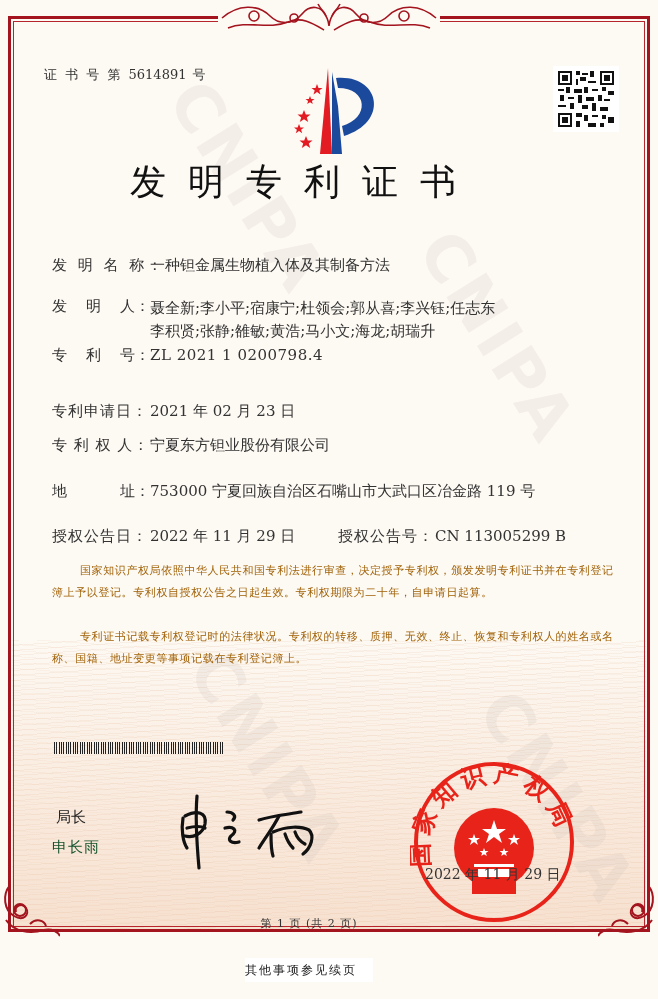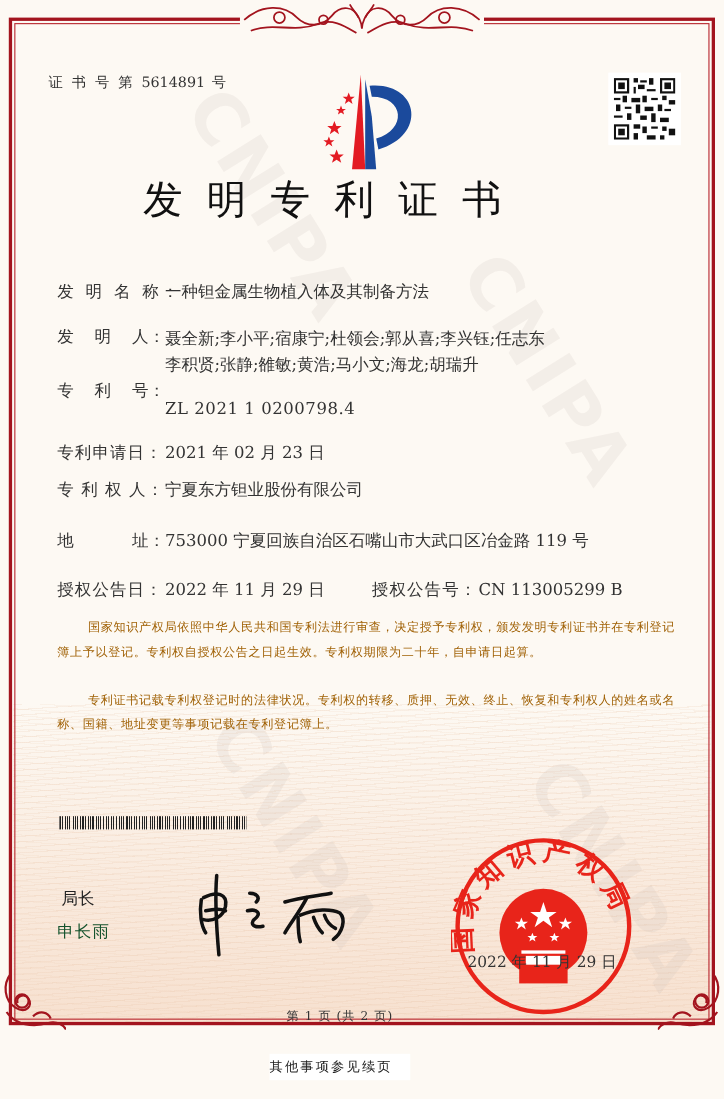--- a/index.html
+++ b/index.html
@@ -223,21 +223,21 @@
 
   <div class="field" style="top:346px;">
     <span class="lbl" style="display:flex; width:98px;">
       <span class="lbl-spread">
         <span>专</span>
         <span>利</span>
         <span>号</span>
       </span>
       <span>：</span>
     </span>
-    <span class="val" style="white-space:pre; letter-spacing:0.5px;margin-top:16px;">ZL 2021 1 0200798.4</span>
+    <span class="val" style="white-space:pre; letter-spacing:0.5px;">ZL 2021 1 0200798.4</span>
   </div>
 
   <div class="field" style="top:390px;margin-top:12px;">
     <span class="lbl" style="letter-spacing:1px;">专利申请日：</span>
     <span class="val">2021 年 02 月 23 日</span>
   </div>
 
   <div class="field" style="top:436px;">
     <span class="lbl" style="letter-spacing:1px;">专 利 权 人：</span>
     <span class="val">宁夏东方钽业股份有限公司</span>

